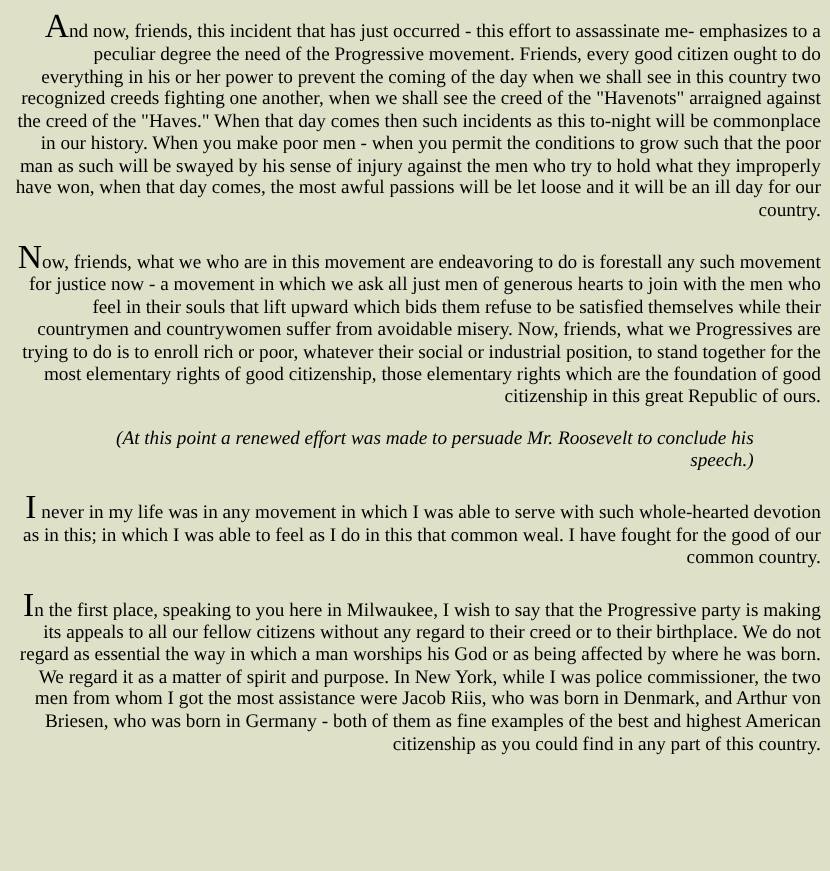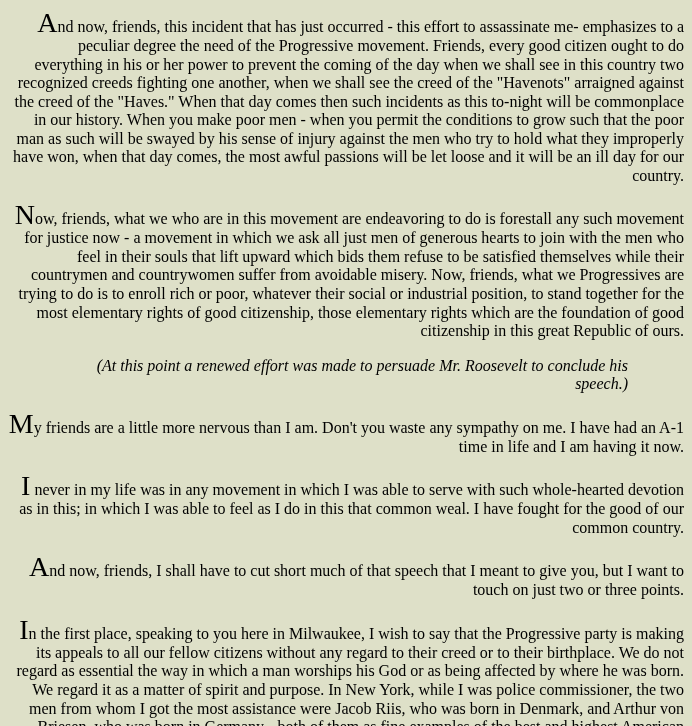--- a/index.html
+++ b/index.html
@@ -37,21 +37,19 @@
 <body style="background: rgb(222, 224, 200); color: rgb(0, 0, 0);">
 
 <div class="doc">
 
   <p><span class="dropcap">A</span><span>nd now, friends, this incident that has just occurred - this effort to assassinate me- emphasizes to a peculiar degree the need of the Progressive movement. Friends, every good citizen ought to do everything in his or her power to prevent the coming of the day when we shall see in this country two recognized creeds fighting one another, when we shall see the creed of the "Havenots" arraigned against the creed of the "Haves." When that day comes then such incidents as this to-night will be commonplace in our history. When you make poor men - when you permit the conditions to grow such that the poor man as such will be swayed by his sense of injury against the men who try to hold what they improperly have won, when that day comes, the most awful passions will be let loose and it will be an ill day for our country.</span></p>
 
   <p><span class="dropcap">N</span><span>ow, friends, what we who are in this movement are endeavoring to do is forestall any such movement for justice now - a movement in which we ask all just men of generous hearts to join with the men who feel in their souls that lift upward which bids them refuse to be satisfied themselves while their countrymen and countrywomen suffer from avoidable misery. Now, friends, what we Progressives are trying to do is to enroll rich or poor, whatever their social or industrial position, to stand together for the most elementary rights of good citizenship, those elementary rights which are the foundation of good citizenship in this great Republic of ours.</span></p>
 
   <p class="stage">(At this point a renewed effort was made to persuade Mr. Roosevelt to conclude his speech.)</p>
 
-  <p><span class="dropcap">M</span><span>y friends are a little more nervous than I am. Don't you waste any sympathy on me. I have had an A-1 time in life and I am having it now.</span></p>
 
   <p><span class="dropcap">I</span><span> never in my life was in any movement in which I was able to serve with such whole-hearted devotion as in this; in which I was able to feel as I do in this that common weal. I have fought for the good of our common country.</span></p>
 
-  <p><span class="dropcap">A</span><span>nd now, friends, I shall have to cut short much of that speech that I meant to give you, but I want to touch on just two or three points.</span></p>
 
   <p><span class="dropcap">I</span><span>n the first place, speaking to you here in Milwaukee, I wish to say that the Progressive party is making its appeals to all our fellow citizens without any regard to their creed or to their birthplace. We do not regard as essential the way in which a man worships his God or as being affected by where he was born. We regard it as a matter of spirit and purpose. In New York, while I was police commissioner, the two men from whom I got the most assistance were Jacob Riis, who was born in Denmark, and Arthur von Briesen, who was born in Germany - both of them as fine examples of the best and highest American citizenship as you could find in any part of this country.</span></p>
 
 </div>
 
 </body></html>

